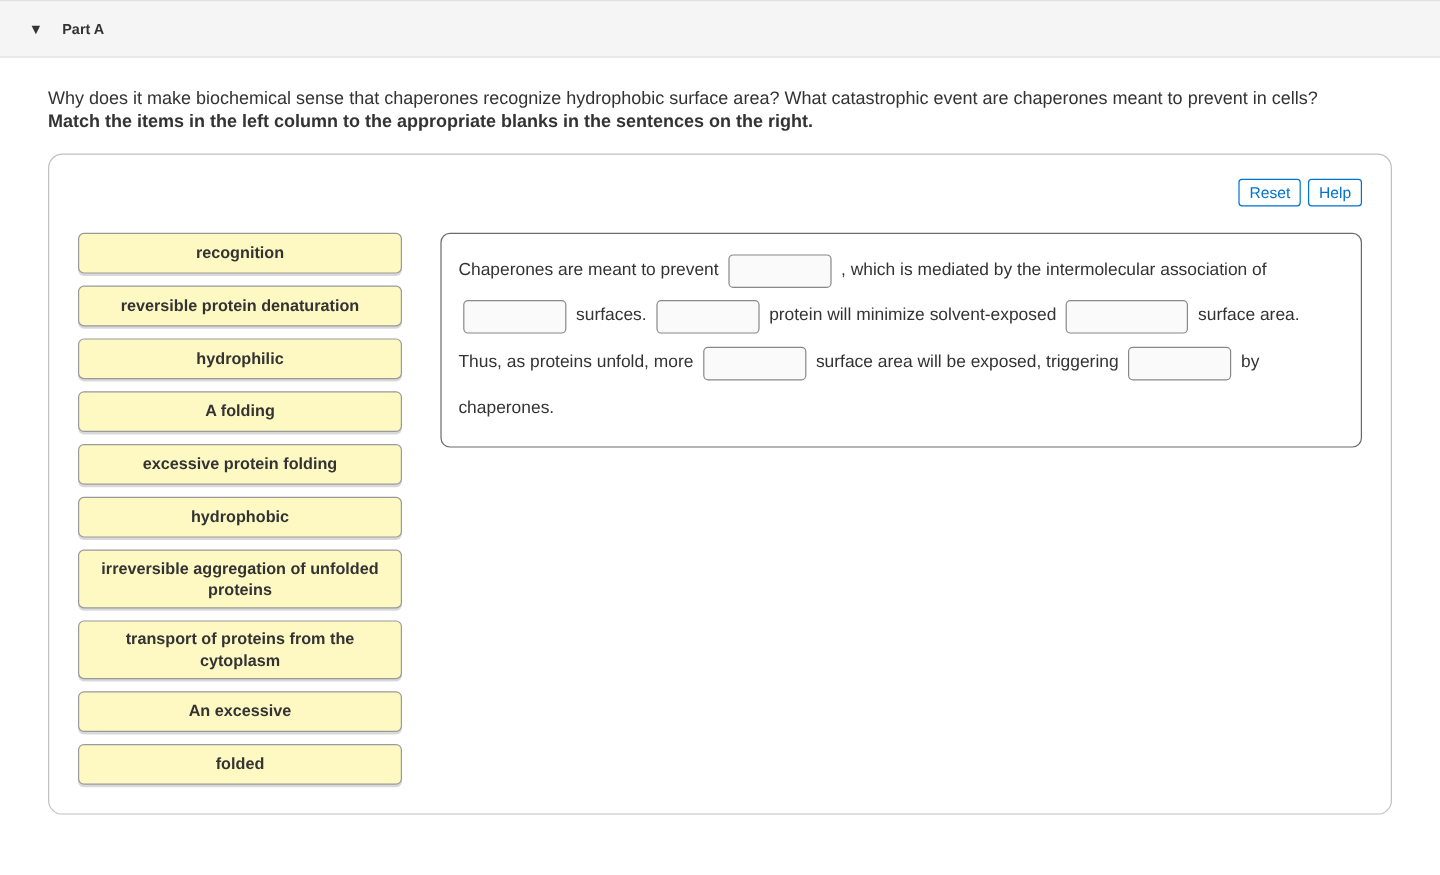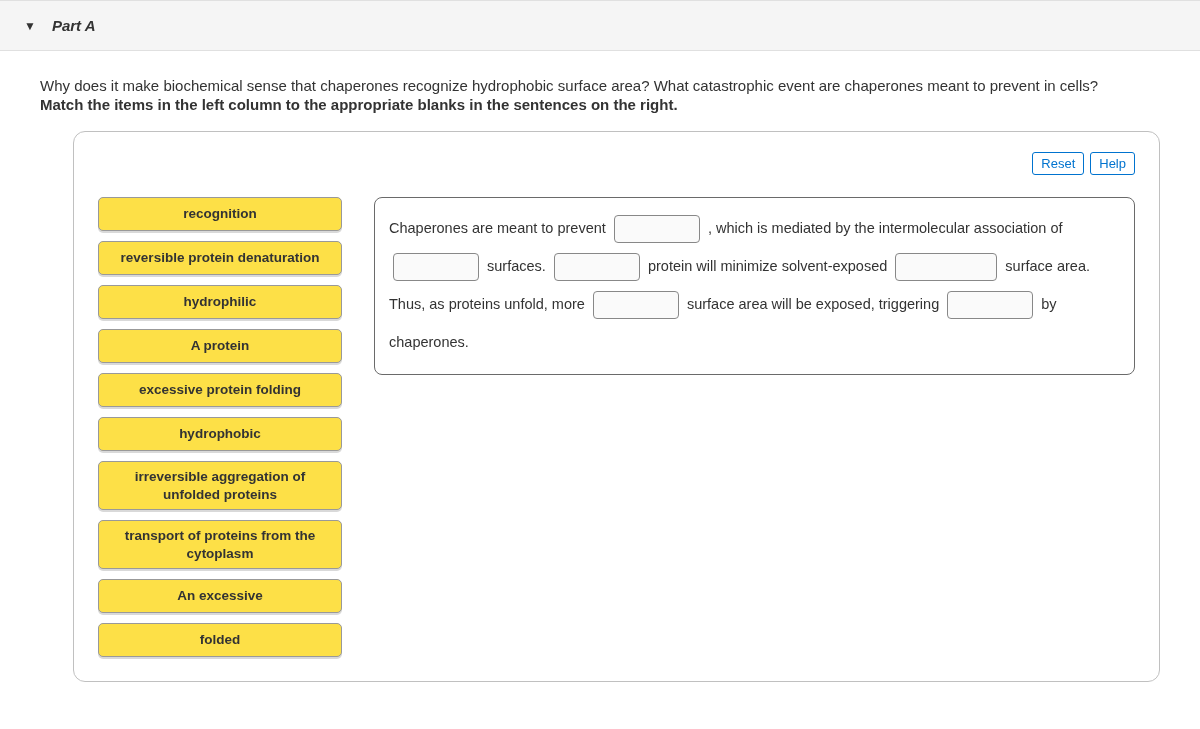--- a/index.html
+++ b/index.html
@@ -17,41 +17,39 @@
       display: flex;
       align-items: center;
     }
     .section-header .caret {
       font-size: 12px;
       margin-right: 16px;
       color: #333;
     }
     .section-header .title {
       font-weight: bold;
-      font-size: 15px;
-      font-style: italic;
+      font-size: 12px;
     }
     .body {
       padding: 24px 40px 0 40px;
     }
     .question-text {
       font-size: 15px;
       line-height: 1.4;
     }
     .instruction {
       font-weight: bold;
       font-size: 15px;
       margin-bottom: 18px;
     }
     .activity-box {
       border: 1px solid #c0c0c0;
       border-radius: 12px;
       padding: 20px 24px 24px 24px;
       position: relative;
-      margin-left: 33px;
     }
     .controls {
       display: flex;
       justify-content: flex-end;
       gap: 6px;
       margin-bottom: 22px;
     }
     .btn {
       border: 1px solid #0073cf;
       background: #fff;
@@ -67,23 +65,23 @@
       gap: 32px;
       align-items: flex-start;
     }
     .drag-list {
       display: flex;
       flex-direction: column;
       gap: 10px;
       flex: 0 0 auto;
     }
     .drag-item {
-      width: 244px;
+      width: 270px;
       min-height: 34px;
-      background: #fde047;
+      background: #fef9c3;
       border: 1px solid #999;
       border-radius: 5px;
       box-shadow: 0 2px 0 rgba(0,0,0,0.15);
       display: flex;
       align-items: center;
       justify-content: center;
       text-align: center;
       padding: 6px 10px;
       font-size: 13.5px;
       font-weight: bold;
@@ -131,21 +129,21 @@
     <div class="controls">
       <button class="btn">Reset</button>
       <button class="btn">Help</button>
     </div>
 
     <div class="activity-content">
       <div class="drag-list">
         <div class="drag-item">recognition</div>
         <div class="drag-item">reversible protein denaturation</div>
         <div class="drag-item">hydrophilic</div>
-        <div class="drag-item">A protein</div>
+        <div class="drag-item">A folding</div>
         <div class="drag-item">excessive protein folding</div>
         <div class="drag-item">hydrophobic</div>
         <div class="drag-item">irreversible aggregation of unfolded proteins</div>
         <div class="drag-item">transport of proteins from the cytoplasm</div>
         <div class="drag-item">An excessive</div>
         <div class="drag-item">folded</div>
       </div>
 
       <div class="drop-area">
         <span class="txt">Chaperones are meant to prevent</span>

